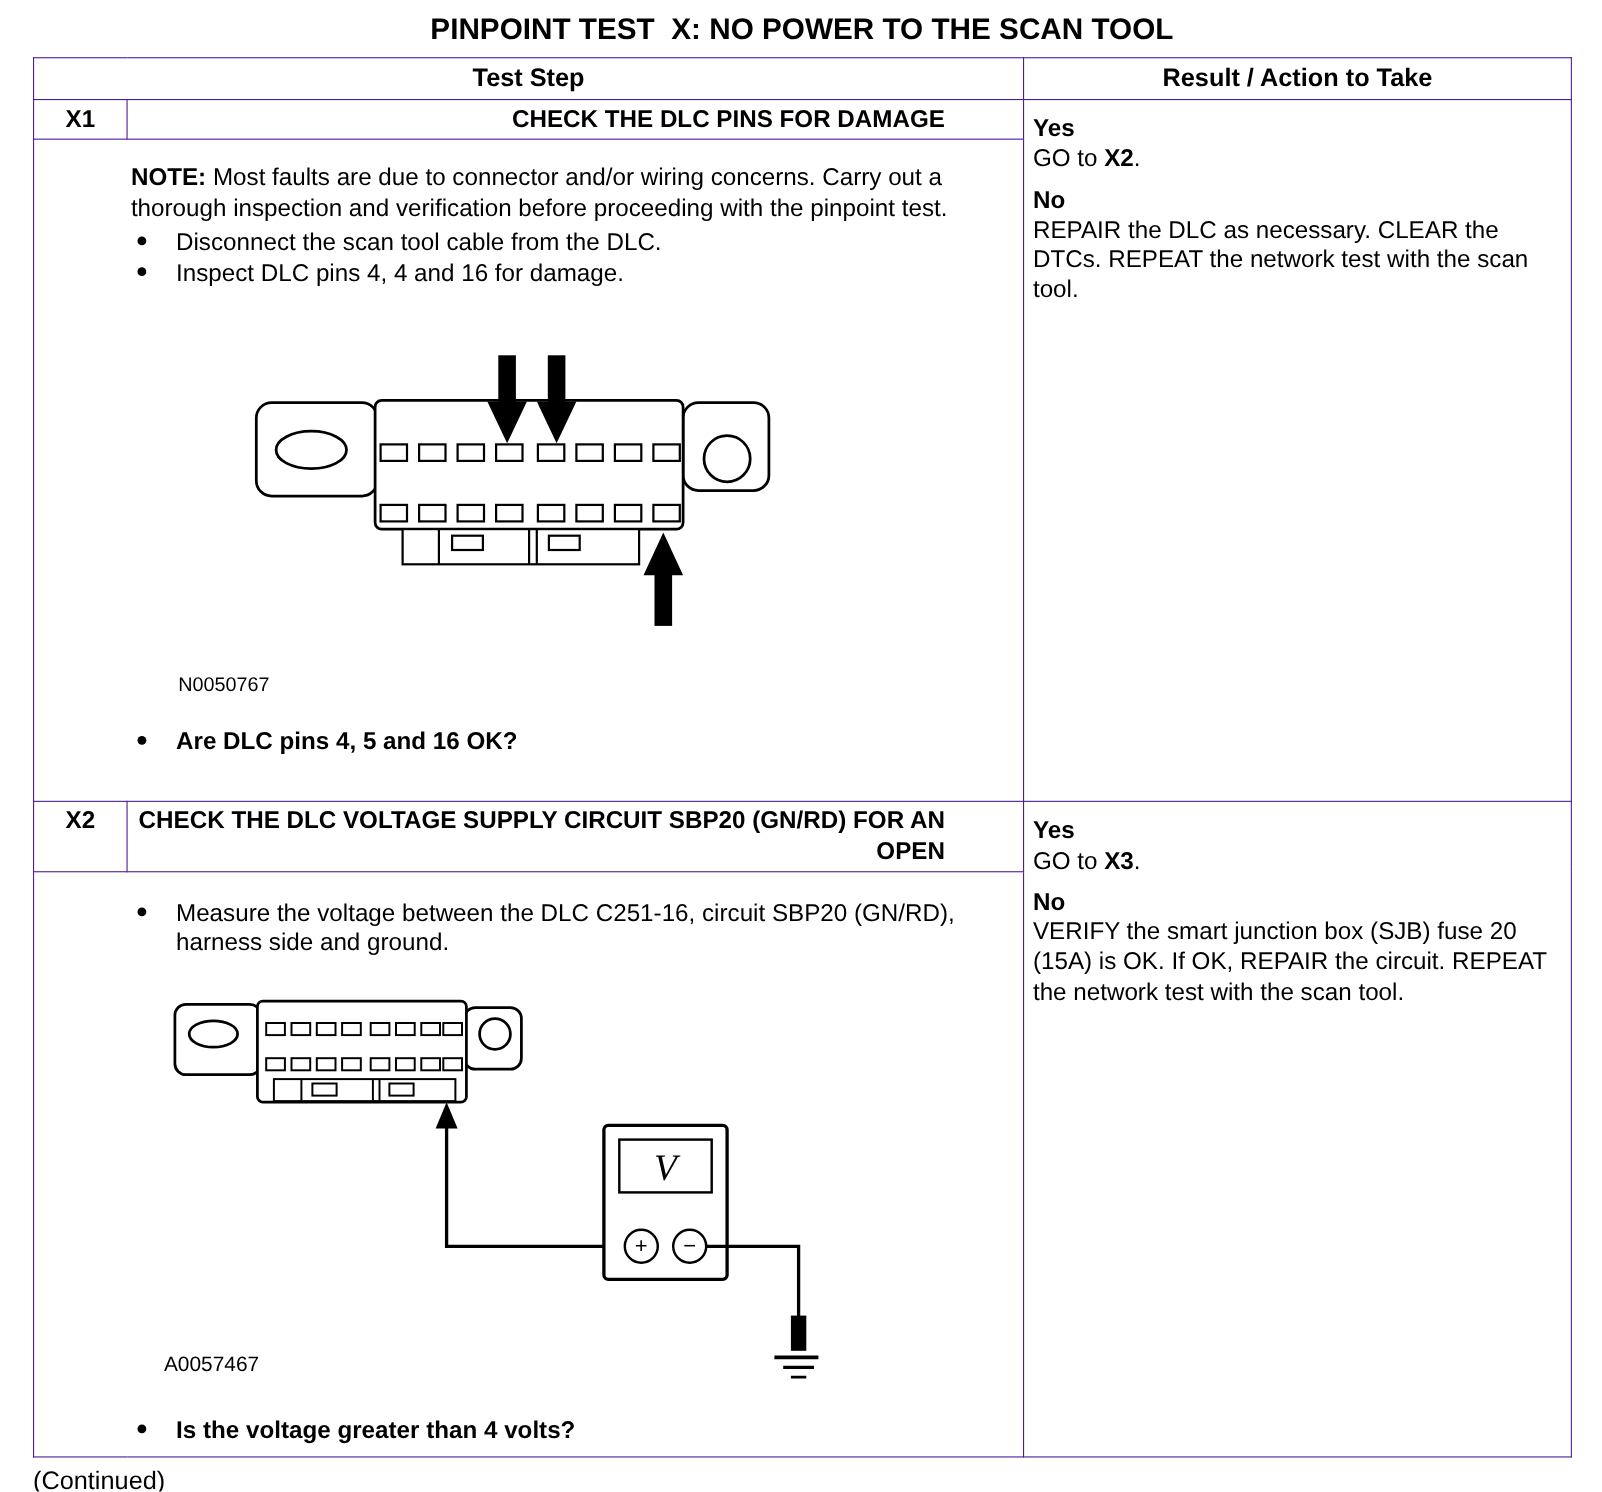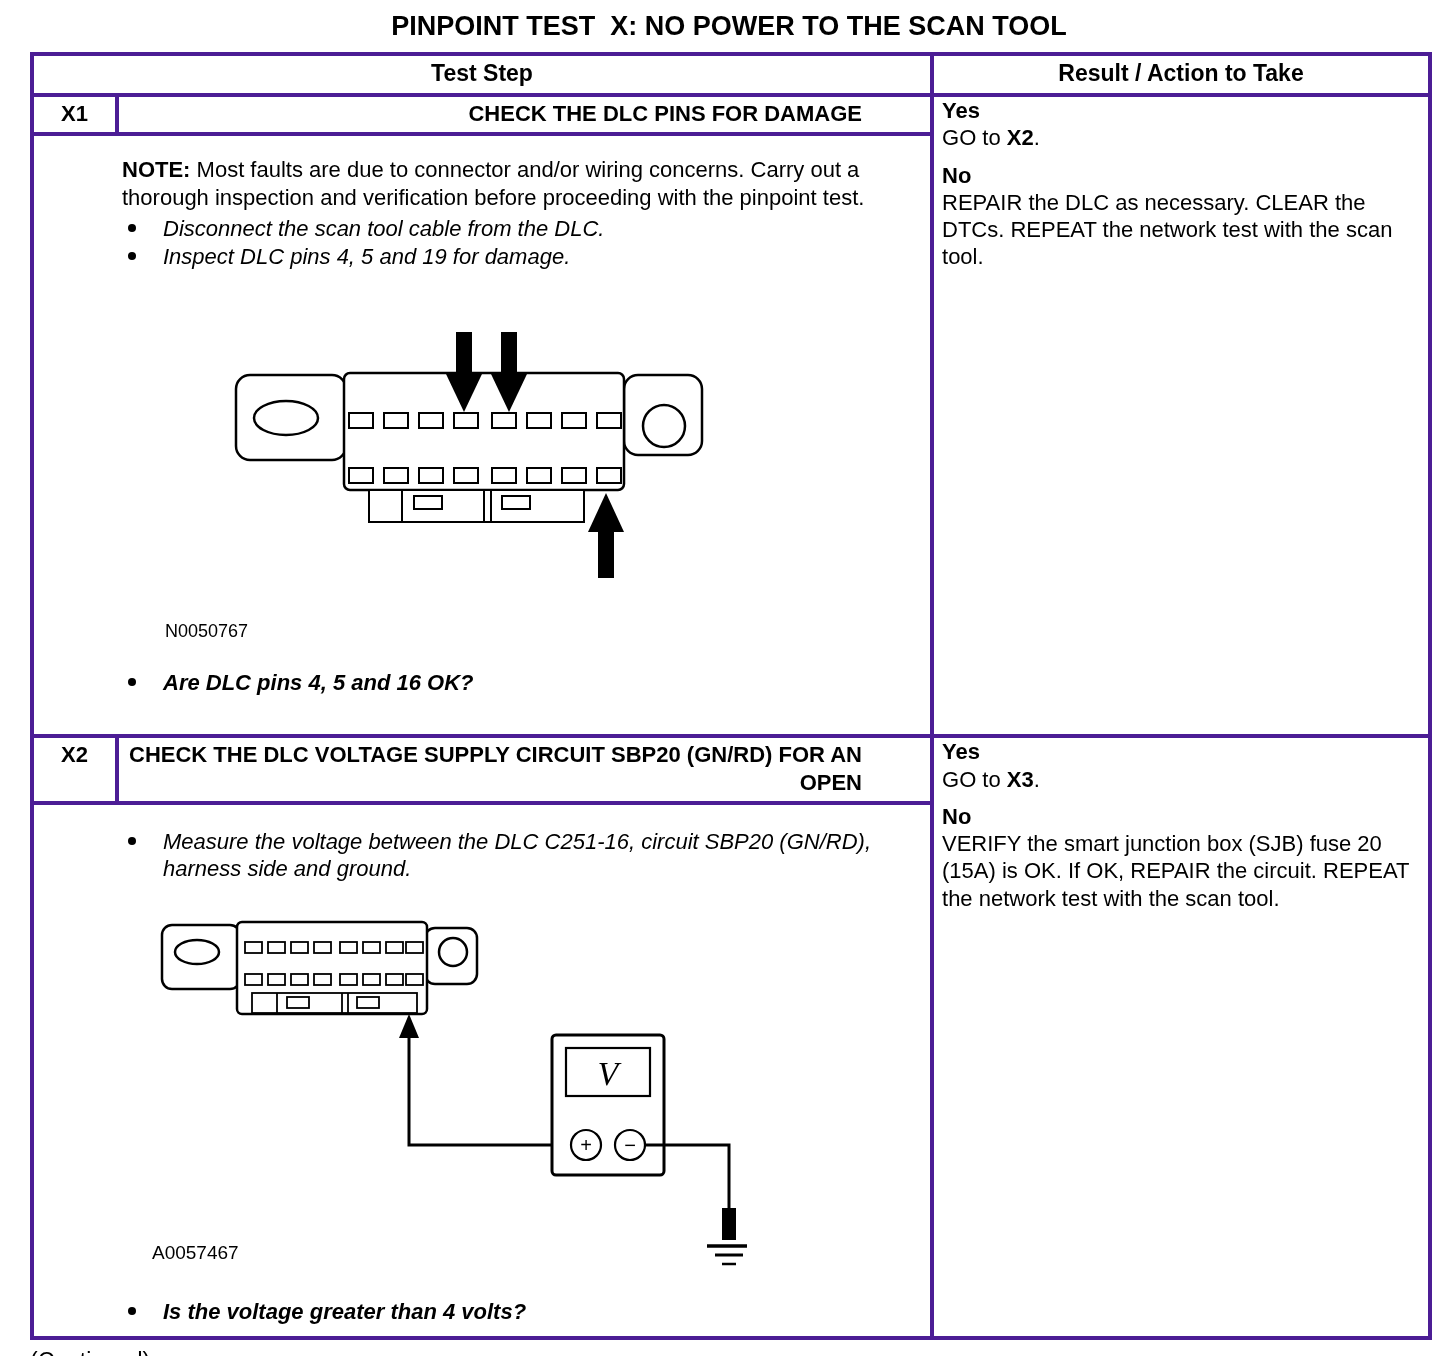--- a/index.html
+++ b/index.html
@@ -11,47 +11,47 @@
     font-size:22px; line-height:1.24;
   }
   .page { width:1456px; height:996px; padding:10px 28px 0 30px; position:relative; }
 
   .doc-title {
     text-align:center; font-weight:bold; font-size:27px;
     white-space:pre; margin-bottom:9px;
   }
 
   table.pinpoint { border-collapse:collapse; width:1398px; table-layout:fixed; }
-  table.pinpoint th, table.pinpoint td { border:4px solid #4c1d95; vertical-align:top; }
+  table.pinpoint th, table.pinpoint td { border:1px solid #4c1d95; vertical-align:top; }
   col.c-num  { width:85px; }
   col.c-step { width:815px; }
   col.c-res  { width:498px; }
 
   th.col-head { font-size:23px; font-weight:bold; text-align:center; padding:3px 0 5px; }
 
   tr.row-header    { height:36px; }
   tr.row-x1-title  { height:36px; }
   tr.row-x1-body   { height:602px; }
   tr.row-x2-title  { height:60px; }
   tr.row-x2-body   { height:516px; }
 
   td.cell-num { text-align:center; font-weight:bold; padding-top:3px; }
   td.cell-title { font-weight:bold; padding:3px 10px 5px 8px;text-align:right; }
   td.cell-title .title-inner { max-width:735px; }
   td.cell-body { padding:19px 16px 10px 88px; }
-  td.cell-result { vertical-align:bottom; padding:0 10px 12px 8px; }
+  td.cell-result { vertical-align:bottom; padding:12px 10px 12px 8px; }
 
   .note { max-width:755px; margin-top:1px; }
   .bullet-list { margin-top:4px; }
   .bullet-row { display:flex; margin:1px 0 0 4px; }
   .bullet-dot {
     flex:0 0 8px; width:8px; height:8px; border-radius:50%;
     background:#000; margin:9px 27px 0 2px;
   }
-  .bullet-text { max-width:715px;font-style:italic; }
+  .bullet-text { max-width:715px; }
   .question-row .bullet-text { font-weight:bold; }
 
   .fig1-svg { display:block; margin:60px 0 0 112px; }
   .fig1-label { margin:40px 0 0 43px; font-size:18px; }
   .q-x1 { margin-top:26px; }
 
   .fig2-wrap { position:relative; margin:36px 0 0 30px; width:600px; }
   .fig2-svg { display:block; margin-left:5px; }
   .fig2-label { position:absolute; left:0; bottom:14px; font-size:19px; }
   .q-x2 { margin-top:20px; }
@@ -106,21 +106,21 @@
       <td class="cell-body" colspan="2">
         <p class="note"><b>NOTE:</b><span> Most faults are due to connector and/or wiring concerns. Carry out a thorough inspection and verification before proceeding with the pinpoint test.</span></p>
 
         <div class="bullet-list">
           <div class="bullet-row">
             <span class="bullet-dot"></span>
             <span class="bullet-text">Disconnect the scan tool cable from the DLC.</span>
           </div>
           <div class="bullet-row">
             <span class="bullet-dot"></span>
-            <span class="bullet-text">Inspect DLC pins 4, 5 and 19 for damage.</span>
+            <span class="bullet-text">Inspect DLC pins 4, 4 and 16 for damage.</span>
           </div>
         </div>
 
         <svg class="fig1-svg" width="470" height="250" viewBox="0 0 470 250">
           <g stroke="#000" fill="#fff" stroke-width="2.5">
             <rect x="2" y="45" width="110" height="85" rx="14"></rect>
             <rect x="390" y="45" width="78" height="80" rx="14"></rect>
             <rect x="110" y="43" width="280" height="117" rx="6"></rect>
             <ellipse cx="52" cy="88" rx="32" ry="17"></ellipse>
             <circle cx="430" cy="96" r="21"></circle>

